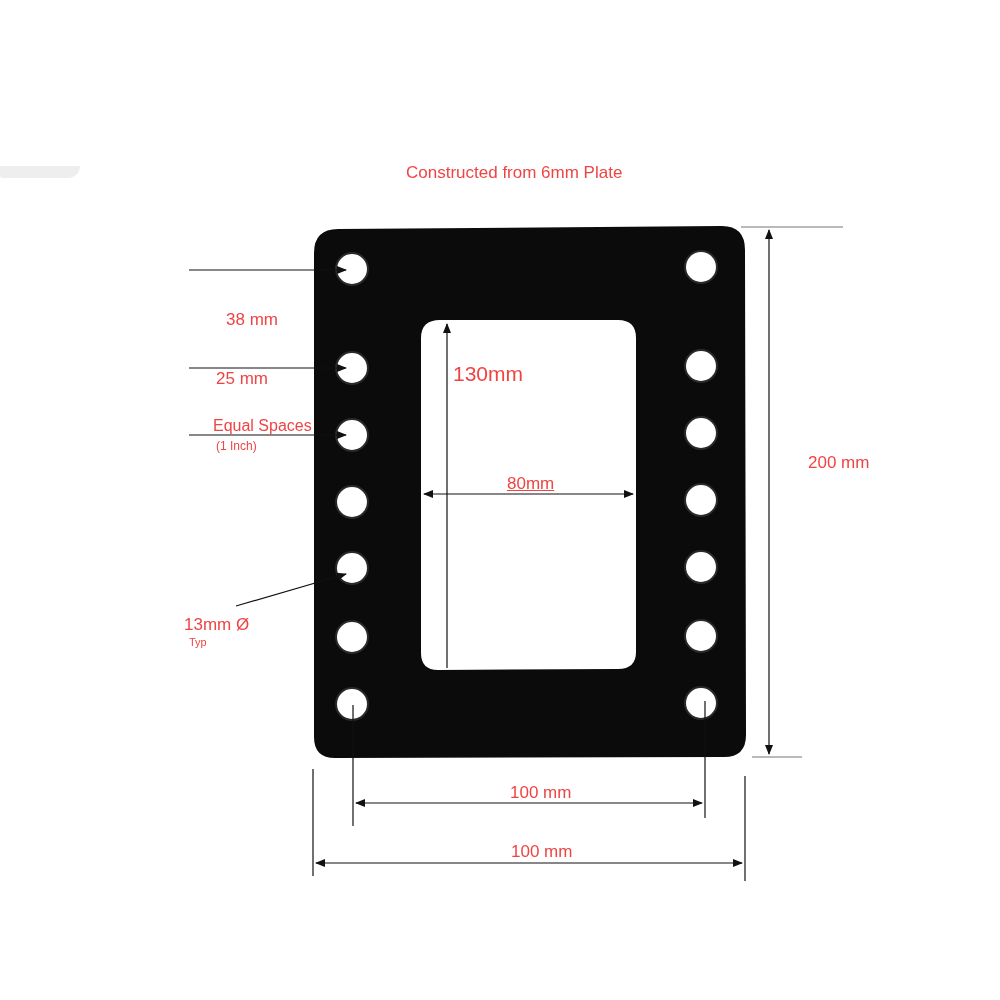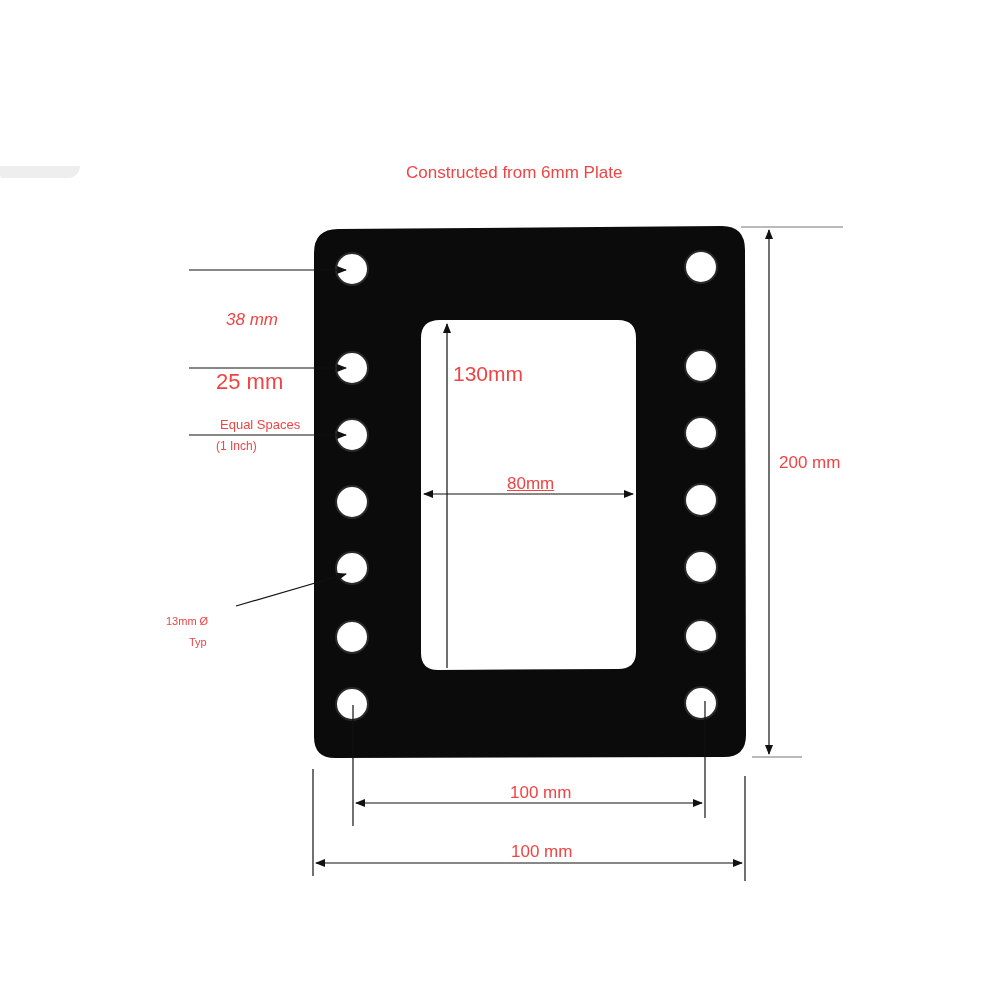--- a/index.html
+++ b/index.html
@@ -67,23 +67,23 @@
     <line x1="530" y1="863" x2="316" y2="863" marker-end="url(#arr)"></line>
     <line x1="530" y1="863" x2="742" y2="863" marker-end="url(#arr)"></line>
 
     <line x1="741" y1="227" x2="843" y2="227" stroke="#777"></line>
     <line x1="752" y1="757" x2="802" y2="757" stroke="#777"></line>
     <line x1="769" y1="490" x2="769" y2="230" marker-end="url(#arr)"></line>
     <line x1="769" y1="490" x2="769" y2="754" marker-end="url(#arr)"></line>
   </g>
 </svg>
 
-<div class="lbl" style="left:226px;top:310px;font-size:17px;font-style:italic;">38 mm</div>
-<div class="lbl" style="left:216px;top:369px;font-size:22px;">25 mm</div>
+<div class="lbl" style="left:226px;top:310px;font-size:17px;">38 mm</div>
+<div class="lbl" style="left:216px;top:369px;font-size:17px;">25 mm</div>
 <div class="lbl" style="left:216px;top:391px;font-size:12px;margin-top:48px;">(1 Inch)</div>
-<div class="lbl" style="left:220px;top:417px;font-size:13px;">Equal Spaces</div>
-<div class="lbl" style="left:166px;top:615px;font-size:11px;">13mm Ø</div>
+<div class="lbl" style="left:213px;top:417px;font-size:16px;">Equal Spaces</div>
+<div class="lbl" style="left:184px;top:615px;font-size:17px;">13mm Ø</div>
 <div class="lbl" style="left:189px;top:636px;font-size:11px;">Typ</div>
 <div class="lbl" style="left:453px;top:362px;font-size:21px;">130mm</div>
 <div class="lbl" style="left:507px;top:474px;font-size:17px;text-decoration:underline;">80mm</div>
 <div class="lbl" style="left:510px;top:783px;font-size:17px;">100 mm</div>
 <div class="lbl" style="left:511px;top:842px;font-size:17px;">100 mm</div>
-<div class="lbl" style="left:779px;top:453px;font-size:17px;">200 mm</div>
+<div class="lbl" style="left:808px;top:453px;font-size:17px;">200 mm</div>
 
 </body></html>

